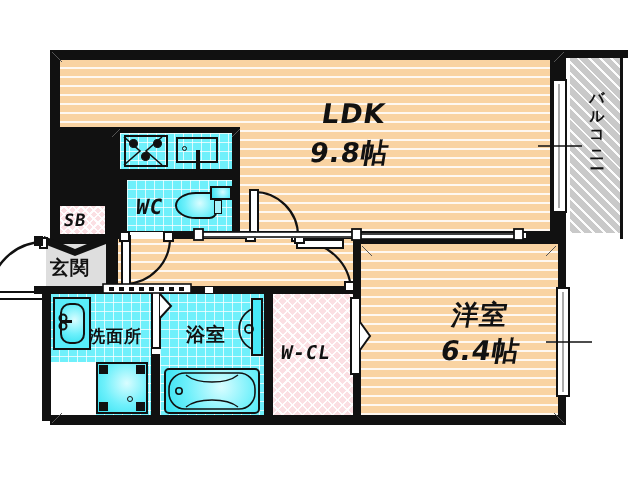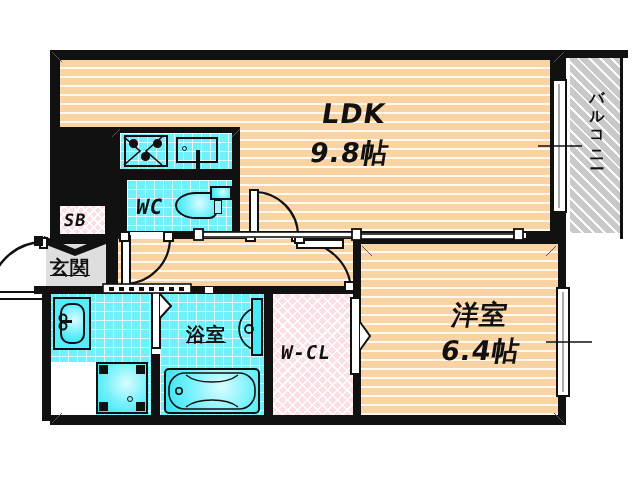--- a/index.html
+++ b/index.html
@@ -46,21 +46,21 @@
   .wall{background:#111111;}
   .white{background:#ffffff;}
 
   
   .lbl{
     position:absolute;color:#111;font-weight:bold;
     font-family:"DejaVu Sans","Liberation Sans",sans-serif;
     white-space:nowrap;letter-spacing:1px;
     transform:skewX(-9deg);
   }
-  .lbl.noskew{transform:none;text-decoration:underline;}
+  .lbl.noskew{transform:none;}
   .big{font-size:27px;}
   .mid{font-size:19px;}
   .sm{font-size:15px;}
   .vert{
     writing-mode:vertical-rl;text-orientation:upright;
     font-size:15px;letter-spacing:3px;transform:none;
   }
   .romans{font-family:"DejaVu Sans Mono","Liberation Mono",monospace;
           font-weight:bold;transform:skewX(-9deg);}
 
@@ -130,20 +130,21 @@
   </svg>
 
   <div class="abs white" style="left:40px;top:244px;width:6px;height:46px;"></div>
   <svg width="70" height="70" style="left:-22px;top:238px;">
     <path d="M66 4 A54 54 0 0 0 12 58" fill="none" stroke="#111" stroke-width="2.4"></path>
     <rect x="10" y="54" width="58" height="7" fill="#fff" stroke="#111" stroke-width="2"></rect>
     <rect x="62" y="0" width="7" height="10" fill="#fff" stroke="#111" stroke-width="2"></rect>
   </svg>
 
   <div class="abs wet" style="left:50px;top:293px;width:101px;height:122px;"></div>
+  <div class="lbl mid noskew" style="left:88px;top:325px;font-size:17px;">洗面所</div>
 
   <div class="abs white" style="left:50px;top:362px;width:46px;height:53px;"></div>
 
   <div class="fx stroke2" style="left:53px;top:297px;width:38px;height:53px;background:#58ecfa;"></div>
   <div class="fx cyanfill stroke2" style="left:60px;top:303px;width:25px;height:41px;border-radius:10px;"></div>
   <svg width="38" height="53" style="left:53px;top:297px;">
     <circle cx="10" cy="21" r="3.5" fill="none" stroke="#111" stroke-width="2"></circle>
     <circle cx="10" cy="29" r="3.5" fill="none" stroke="#111" stroke-width="2"></circle>
     <rect x="9" y="23" width="10" height="3" fill="#111"></rect>
   </svg>

